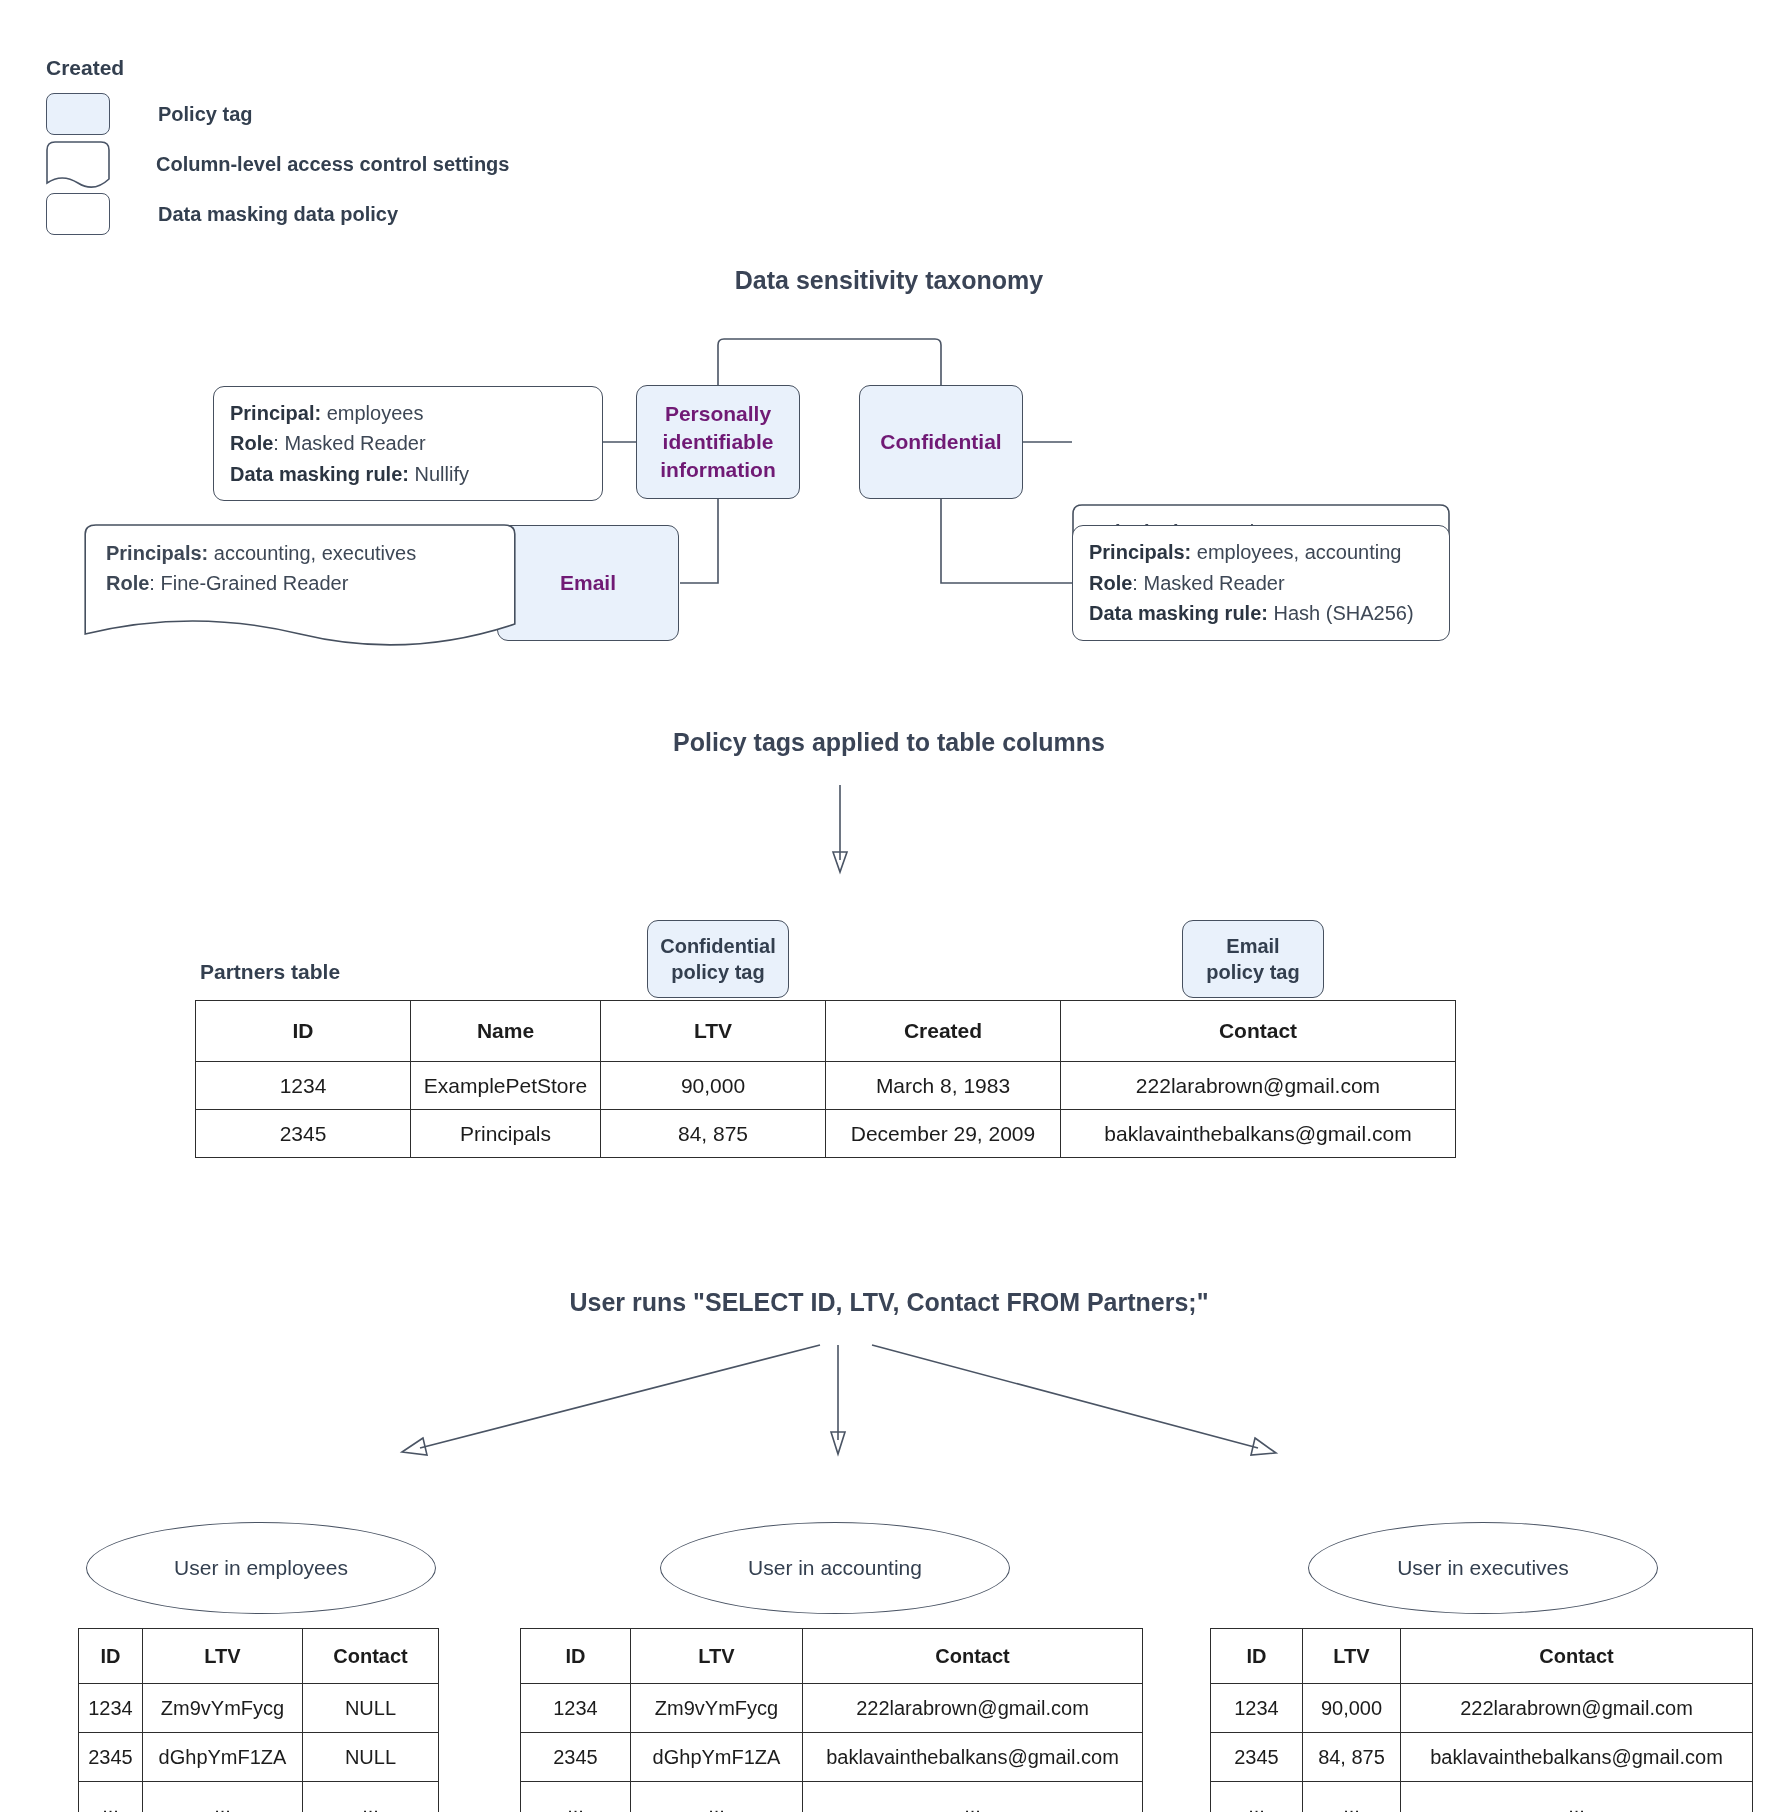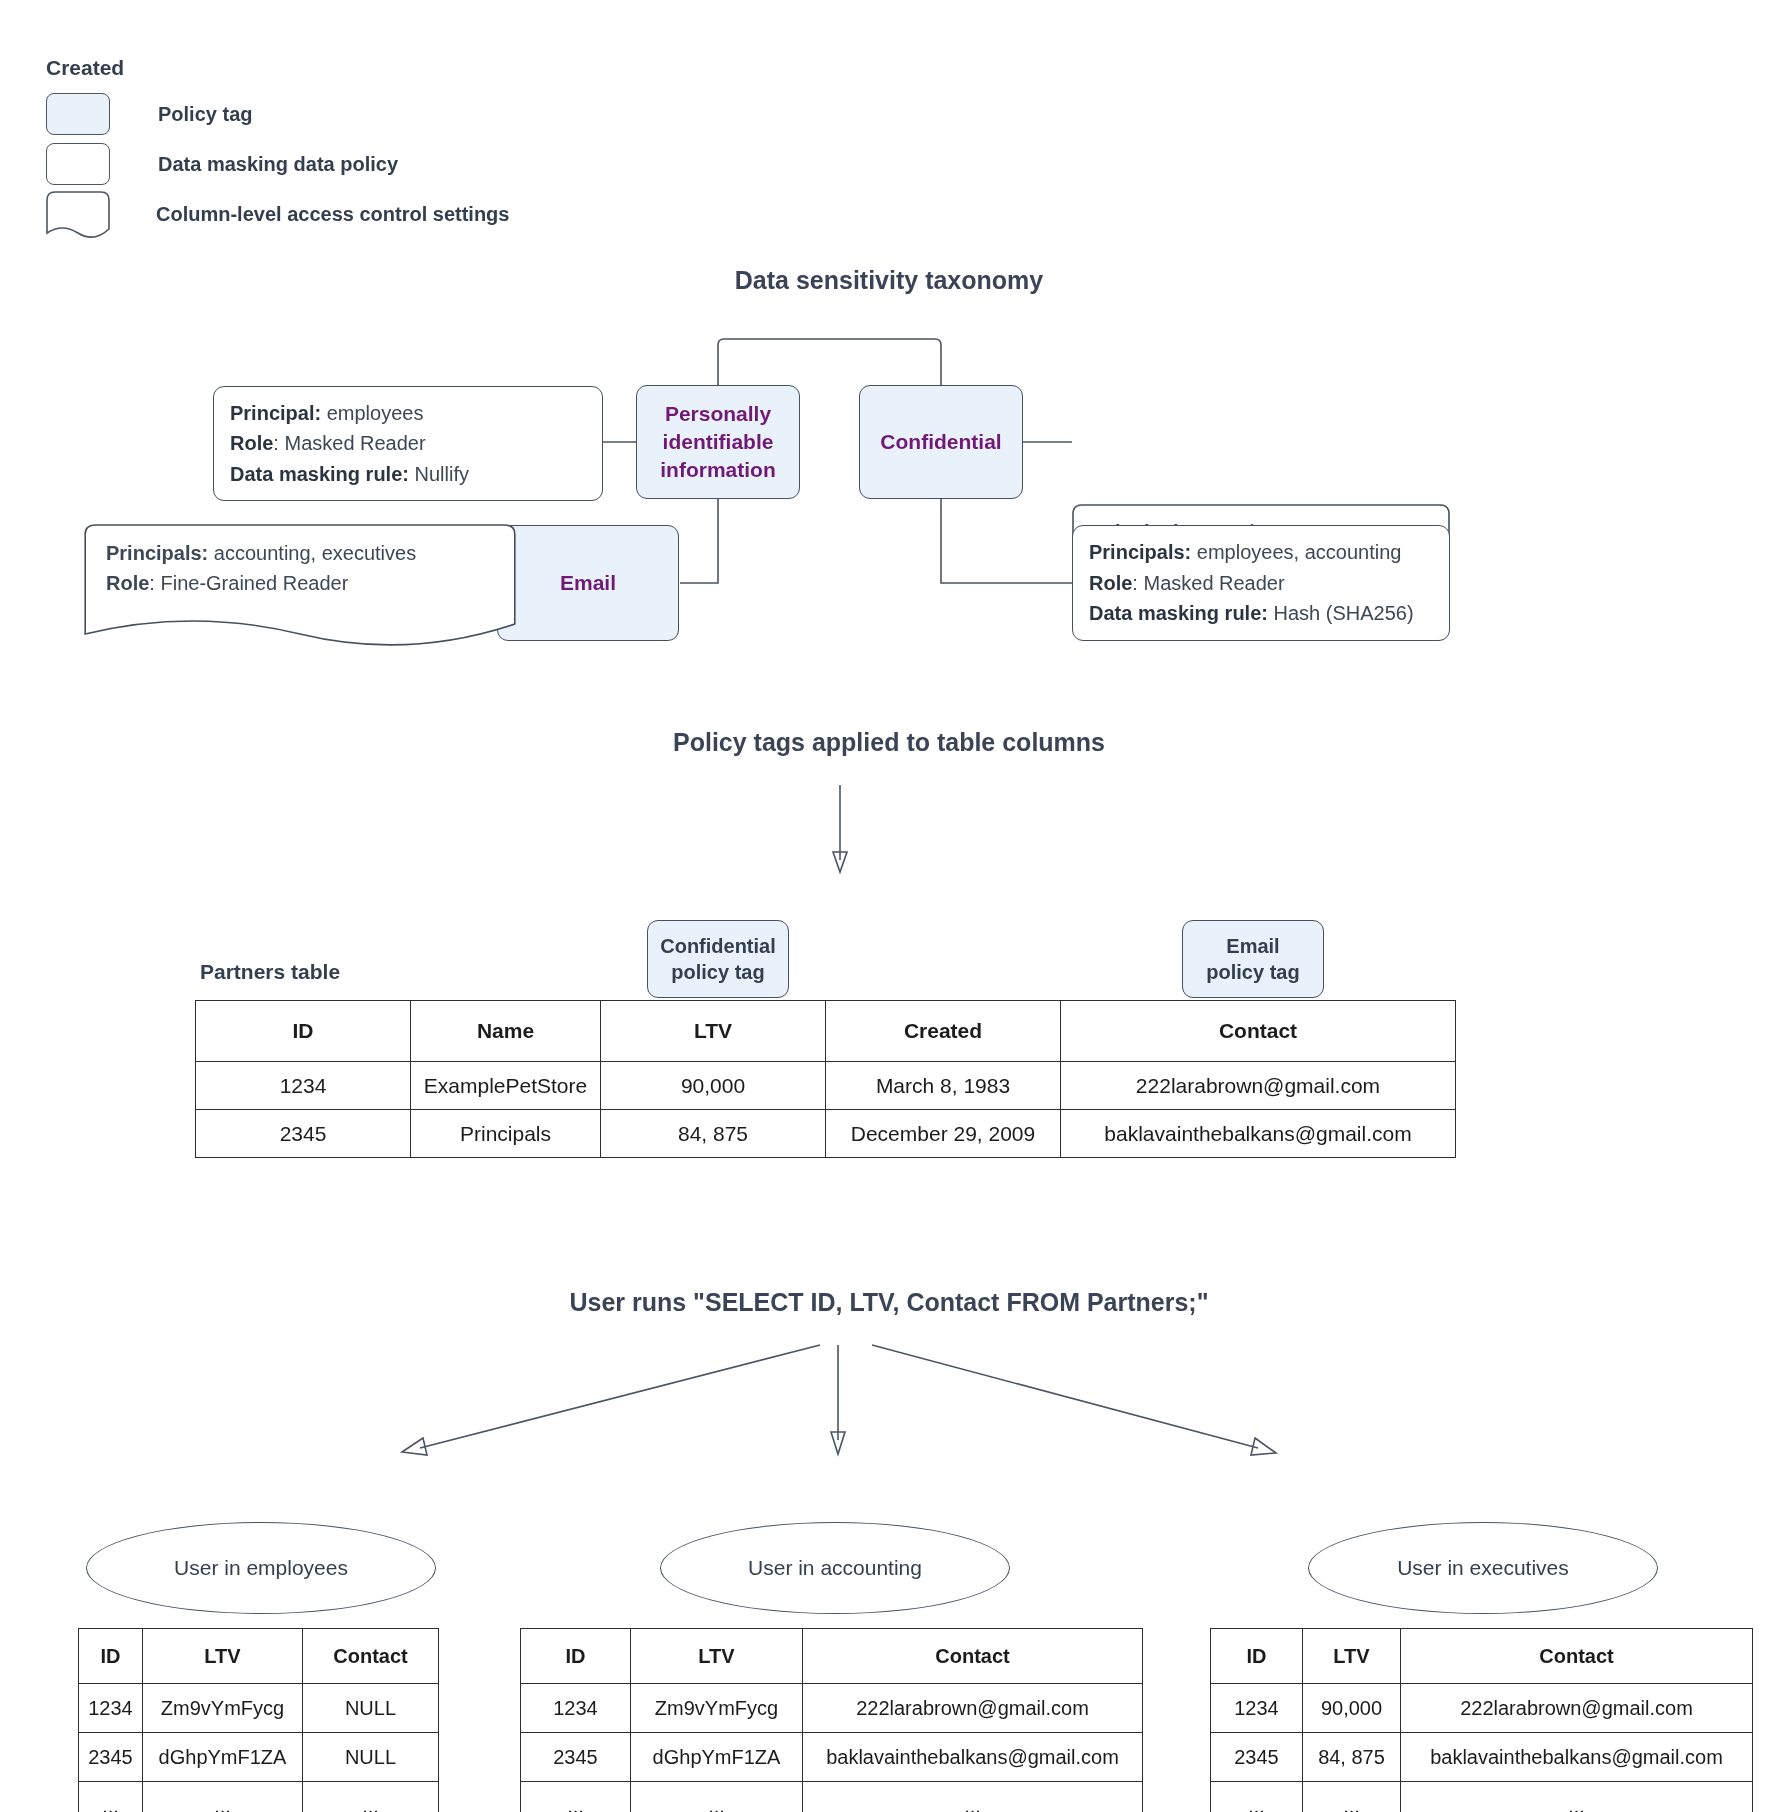--- a/index.html
+++ b/index.html
@@ -77,31 +77,31 @@
 
 <div class="abs" id="legend">
   <div class="legend-title">Created</div>
 
   <div class="legend-row">
     <div class="legend-swatch blue"></div>
     <div class="legend-label">Policy tag</div>
   </div>
 
   <div class="legend-row">
-    <div class="legend-swatch"></div>
-    <div class="legend-label">Data masking data policy</div>
-  </div>
-
-  <div class="legend-row">
     <div class="legend-swatch wavy">
       <svg width="64" height="50" viewBox="0 0 64 50" style="overflow:visible">
         <path d="M 9 1 L 55 1 Q 63 1 63 9 L 63 38 Q 48 52 32 42 Q 16 32 1 42 L 1 9 Q 1 1 9 1 Z" fill="#ffffff" stroke="#4a5567" stroke-width="1.6"></path>
       </svg>
     </div>
     <div class="legend-label">Column-level access control settings</div>
+  </div>
+
+  <div class="legend-row">
+    <div class="legend-swatch"></div>
+    <div class="legend-label">Data masking data policy</div>
   </div>
 </div>
 
 <div class="abs section-title" style="left:0;top:266px;width:1778px;">Data sensitivity taxonomy</div>
 
 <svg class="connector" style="left:0;top:0;width:1778px;height:700px;">
 
   <path d="M 718 385 L 718 345 Q 718 339 724 339 L 935 339 Q 941 339 941 345 L 941 385"></path>
 
   <path d="M 602 442 L 640 442"></path>

